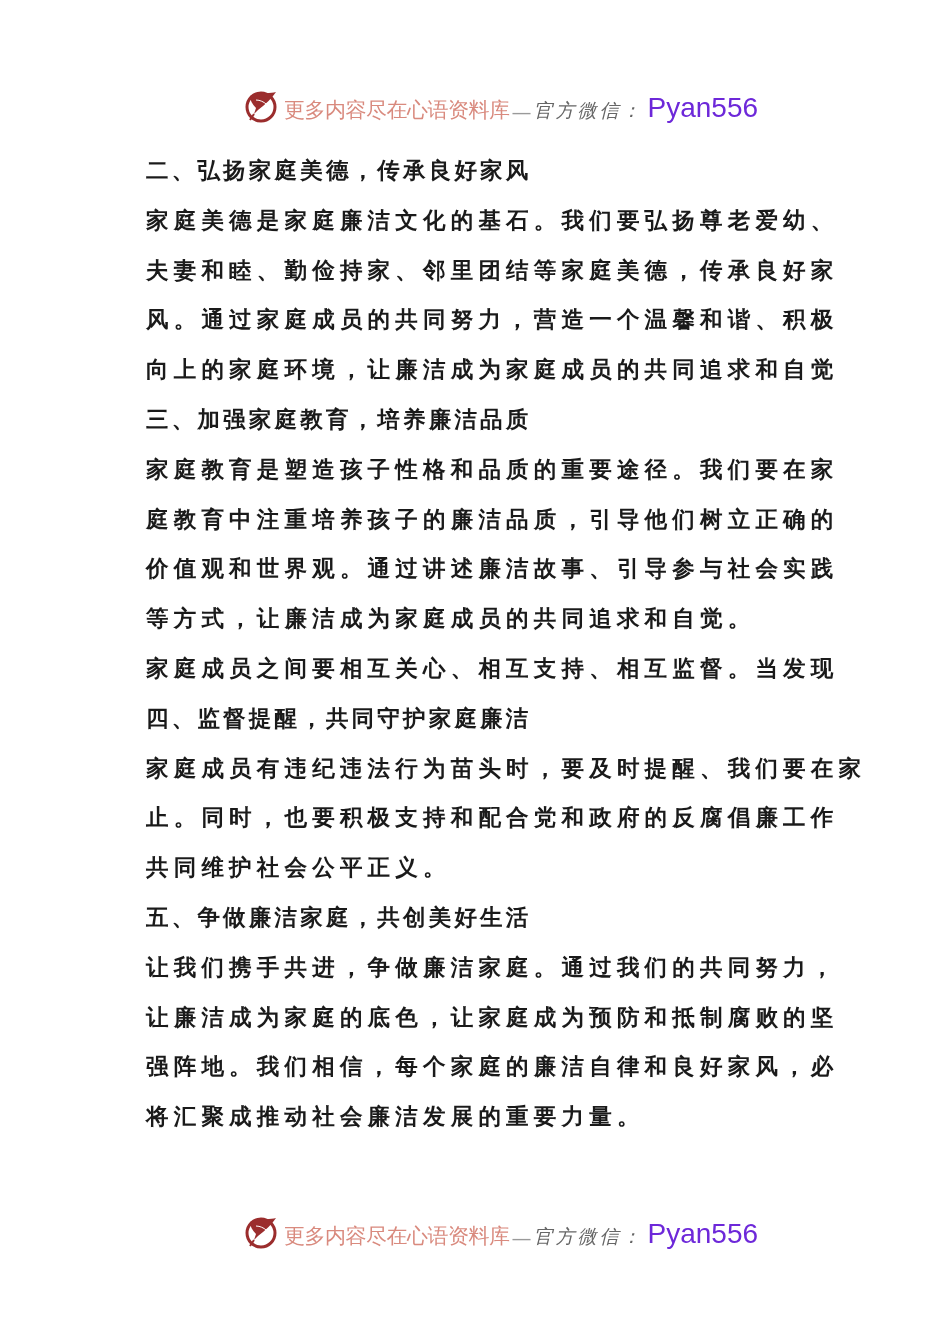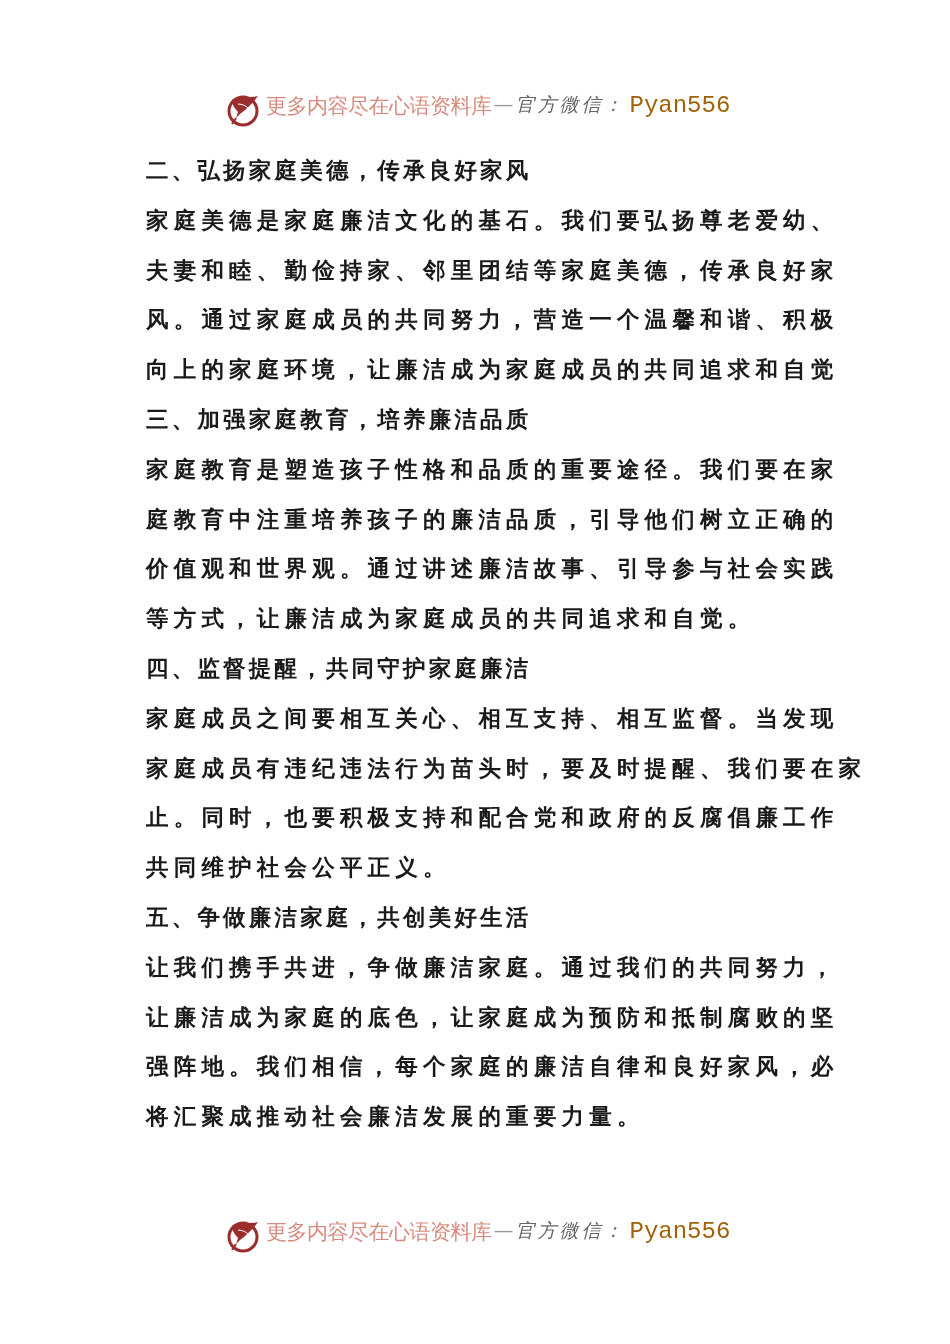--- a/index.html
+++ b/index.html
@@ -10,26 +10,25 @@
     body {
       width: 950px;
       height: 1344px;
       position: relative;
       overflow: hidden;
       font-family: "DejaVu Sans", "Liberation Sans", sans-serif;
       color: #1a1a1a;
     }
     .banner {
       position: absolute;
-      left: 226px;
+      left: 244px;
       height: 40px;
       display: flex;
-      align-items: flex-start;
+      align-items: flex-end;
       white-space: nowrap;
-      margin-top: 8px;
     }
     .banner.top { top: 84px; }
     .banner.bottom { top: 1210px; }
     .banner .logo {
       width: 36px;
       height: 36px;
       margin-right: 4px;
       display: inline-block;
     }
     .banner .site {
@@ -44,23 +43,23 @@
       margin: 0 2px;
     }
     .banner .wx {
       color: #666666;
       font-family: Liberation Mono, monospace;
       font-size: 19px;
       font-style: italic;
       letter-spacing: 3px;
     }
     .banner .handle {
-      color: #a16207;
-      font-family: Liberation Mono, monospace;
-      font-size: 24px;
+      color: #6d28d9;
+      font-family: Liberation Sans, sans-serif;
+      font-size: 28px;
       margin-left: 4px;
     }
     .content {
       position: absolute;
       left: 146px;
       top: 146px;
       width: 660px;
     }
     .line {
       height: 49.8px;
@@ -102,22 +101,22 @@
     <div class="line">向上的家庭环境，让廉洁成为家庭成员的共同追求和自觉</div>
   </div>
   <div>
     <div class="line heading">三、加强家庭教育，培养廉洁品质</div>
     <div class="line">家庭教育是塑造孩子性格和品质的重要途径。我们要在家</div>
     <div class="line">庭教育中注重培养孩子的廉洁品质，引导他们树立正确的</div>
     <div class="line">价值观和世界观。通过讲述廉洁故事、引导参与社会实践</div>
     <div class="line">等方式，让廉洁成为家庭成员的共同追求和自觉。</div>
   </div>
   <div>
+    <div class="line">家庭成员之间要相互关心、相互支持、相互监督。当发现</div>
     <div class="line heading">四、监督提醒，共同守护家庭廉洁</div>
-    <div class="line">家庭成员之间要相互关心、相互支持、相互监督。当发现</div>
     <div class="line">家庭成员有违纪违法行为苗头时，要及时提醒、我们要在家</div>
     <div class="line">止。同时，也要积极支持和配合党和政府的反腐倡廉工作</div>
     <div class="line">共同维护社会公平正义。</div>
   </div>
   <div>
     <div class="line heading">五、争做廉洁家庭，共创美好生活</div>
     <div class="line">让我们携手共进，争做廉洁家庭。通过我们的共同努力，</div>
     <div class="line">让廉洁成为家庭的底色，让家庭成为预防和抵制腐败的坚</div>
     <div class="line">强阵地。我们相信，每个家庭的廉洁自律和良好家风，必</div>
     <div class="line">将汇聚成推动社会廉洁发展的重要力量。</div>

